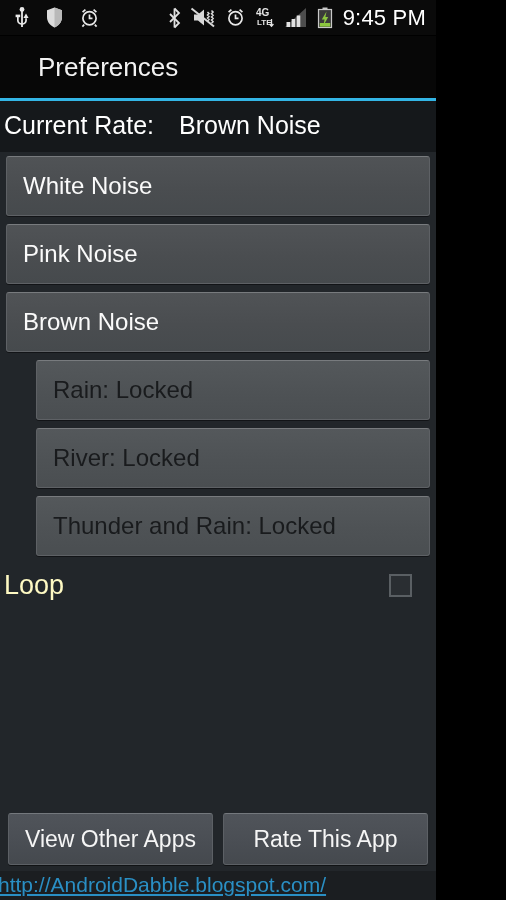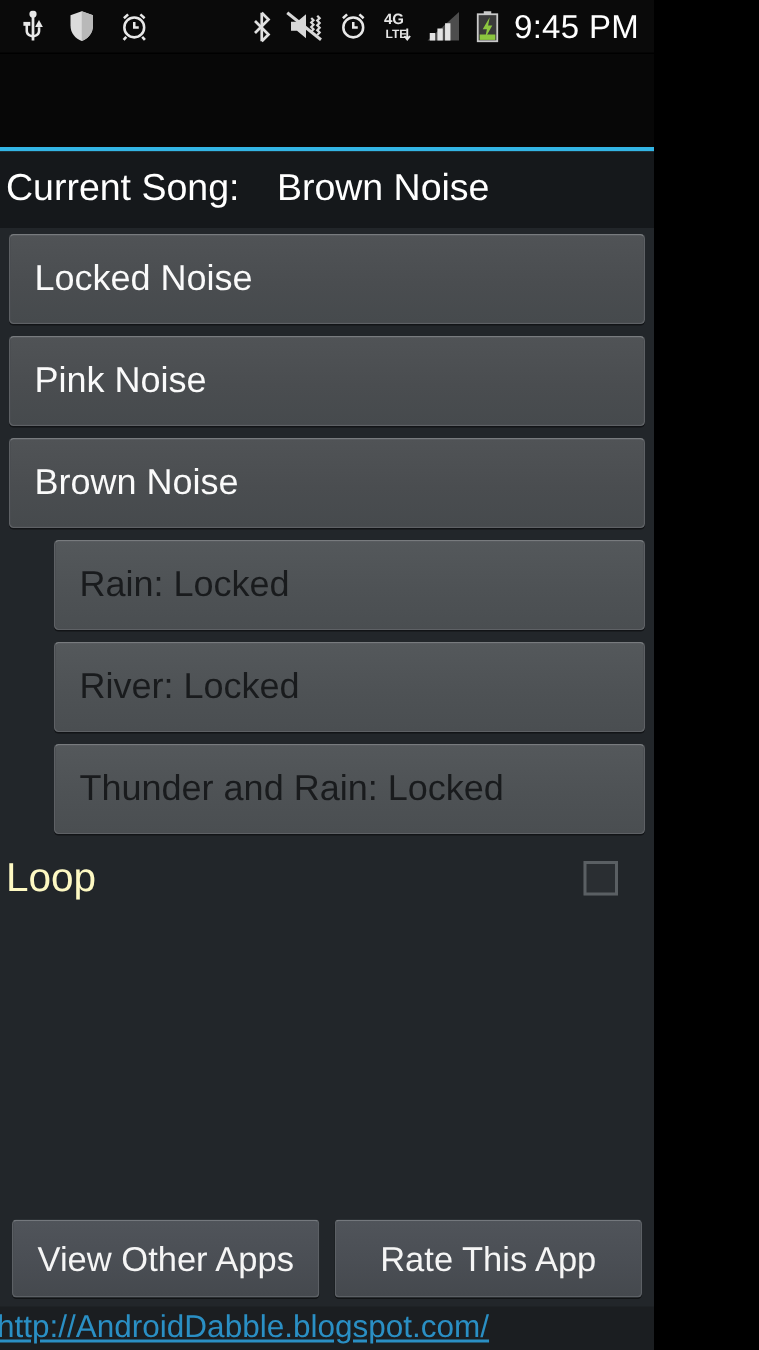--- a/index.html
+++ b/index.html
@@ -289,33 +289,34 @@
           <rect x="1.5" y="2.5" width="13" height="18" fill="#3a3a3a" stroke="#c9c9c9" stroke-width="1.2"></rect>
           <rect x="2.8" y="16" width="10.4" height="3.6" fill="#8cc63f"></rect>
           <polygon points="9.5,4.5 4.8,12.5 7.6,12.5 6.4,18.5 11.2,10 8.4,10" fill="#8cc63f"></polygon>
         </svg>
       </span>
       <span class="status-clock">9:45 PM</span>
     </div>
   </div>
 
   <div class="title-bar">
+    <div class="title-text">Preferences</div>
   </div>
   <div class="accent-line"></div>
 
   <div class="content">
 
     <div class="current-song">
-      <span>Current Song:</span>
+      <span>Current Rate:</span>
       <span class="cs-value">Brown Noise</span>
     </div>
 
     <div class="song-list">
       <div class="song-btn">
-        <span>Locked Noise</span>
+        <span>White Noise</span>
       </div>
       <div class="song-btn">
         <span>Pink Noise</span>
       </div>
       <div class="song-btn">
         <span>Brown Noise</span>
       </div>
       <div class="song-btn locked">
         <span>Rain: Locked</span>
       </div>

